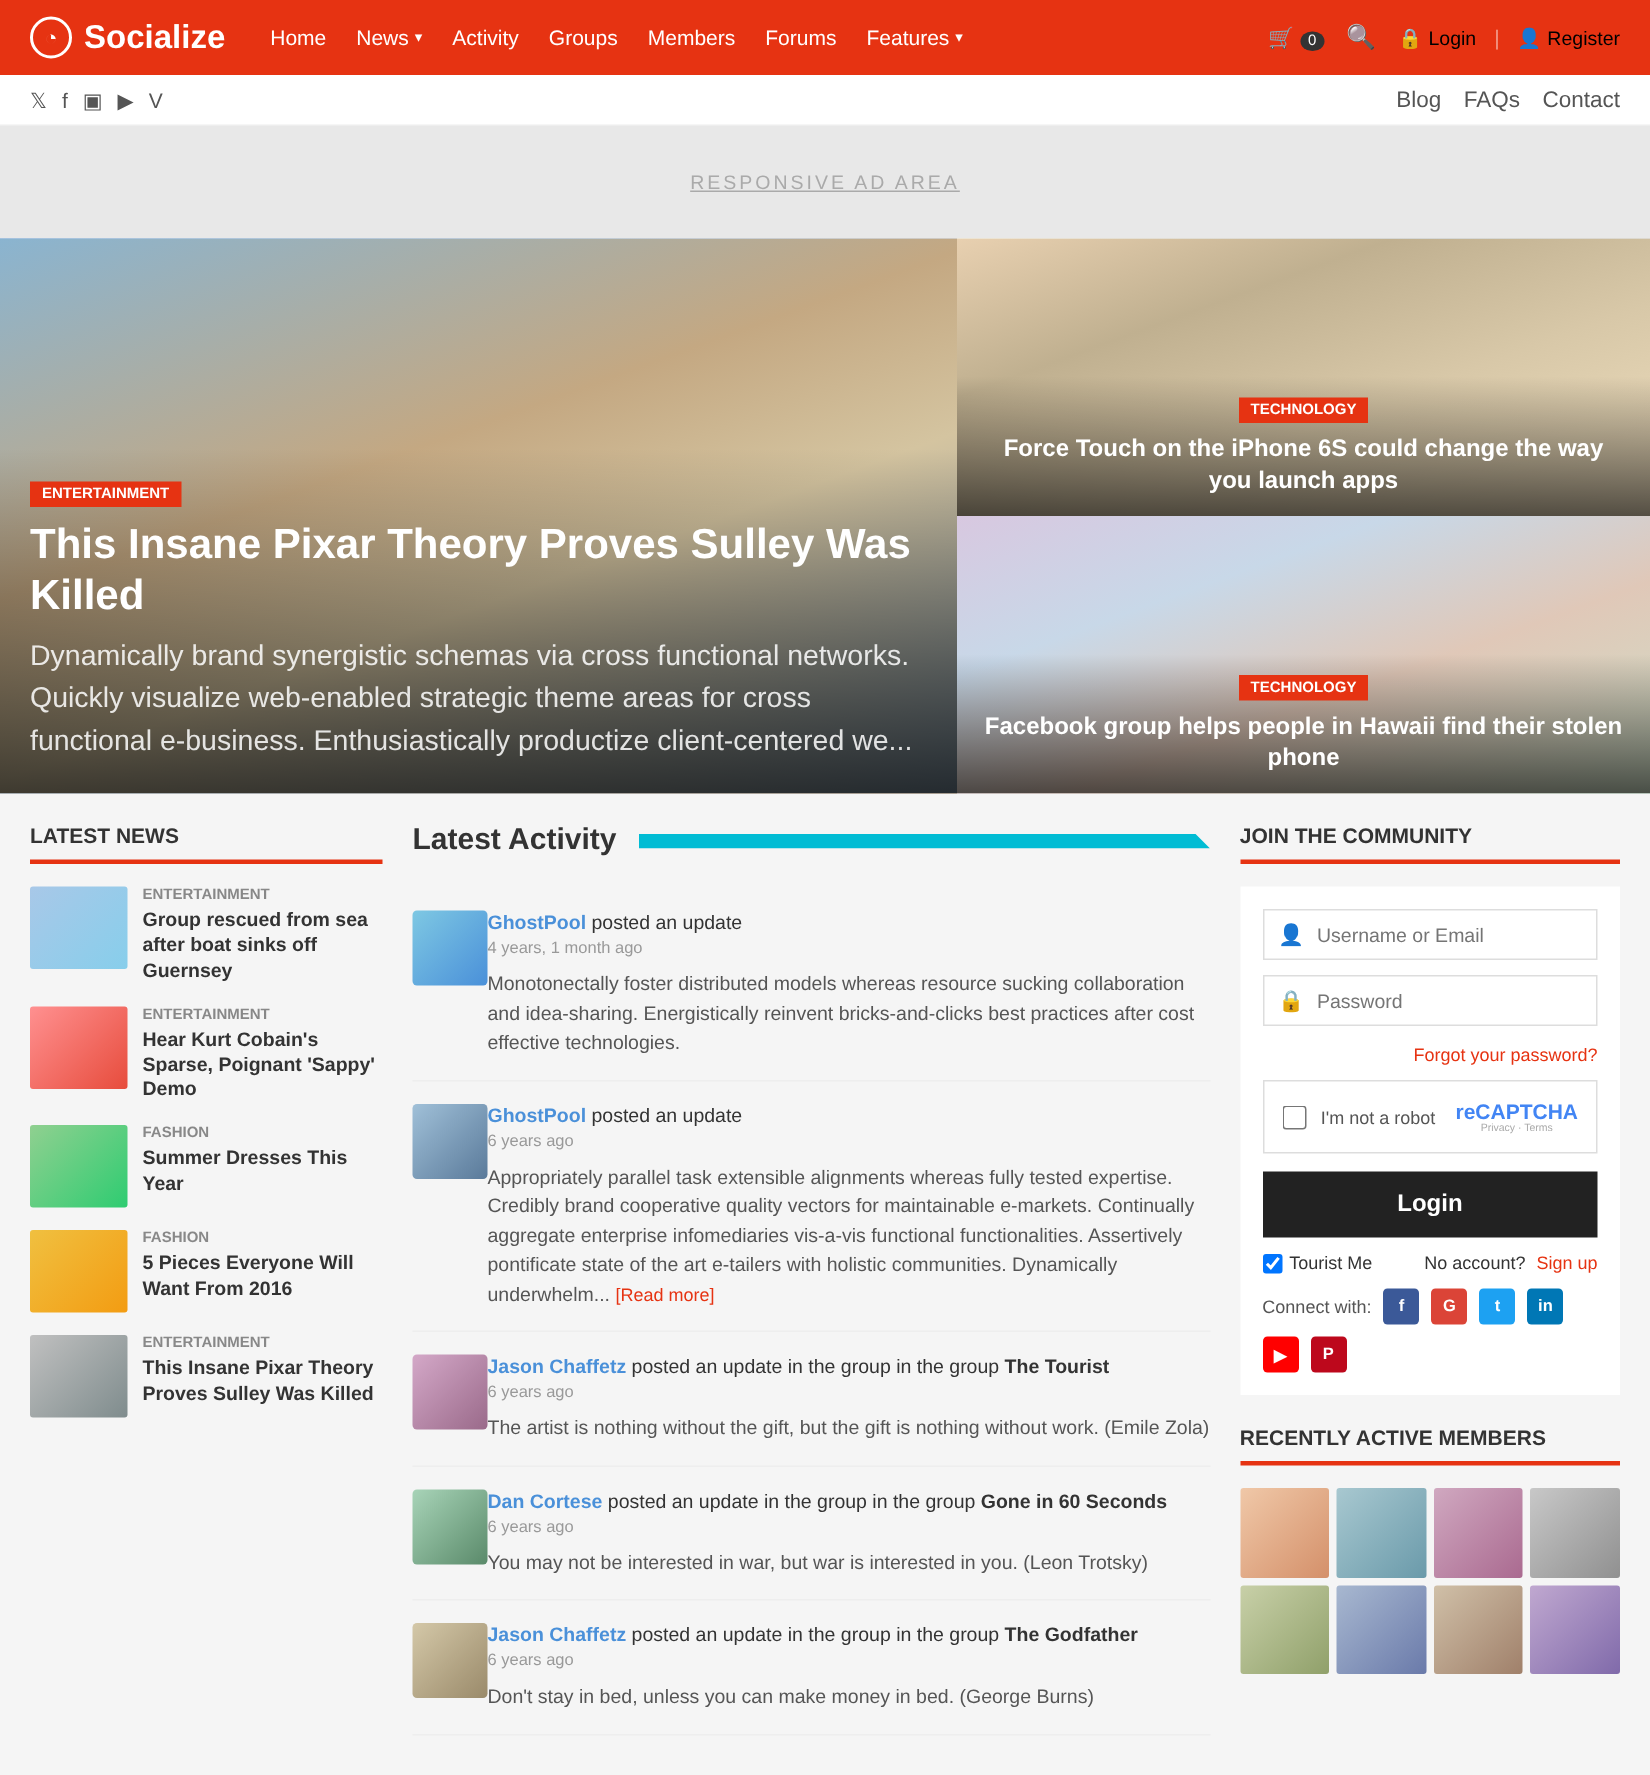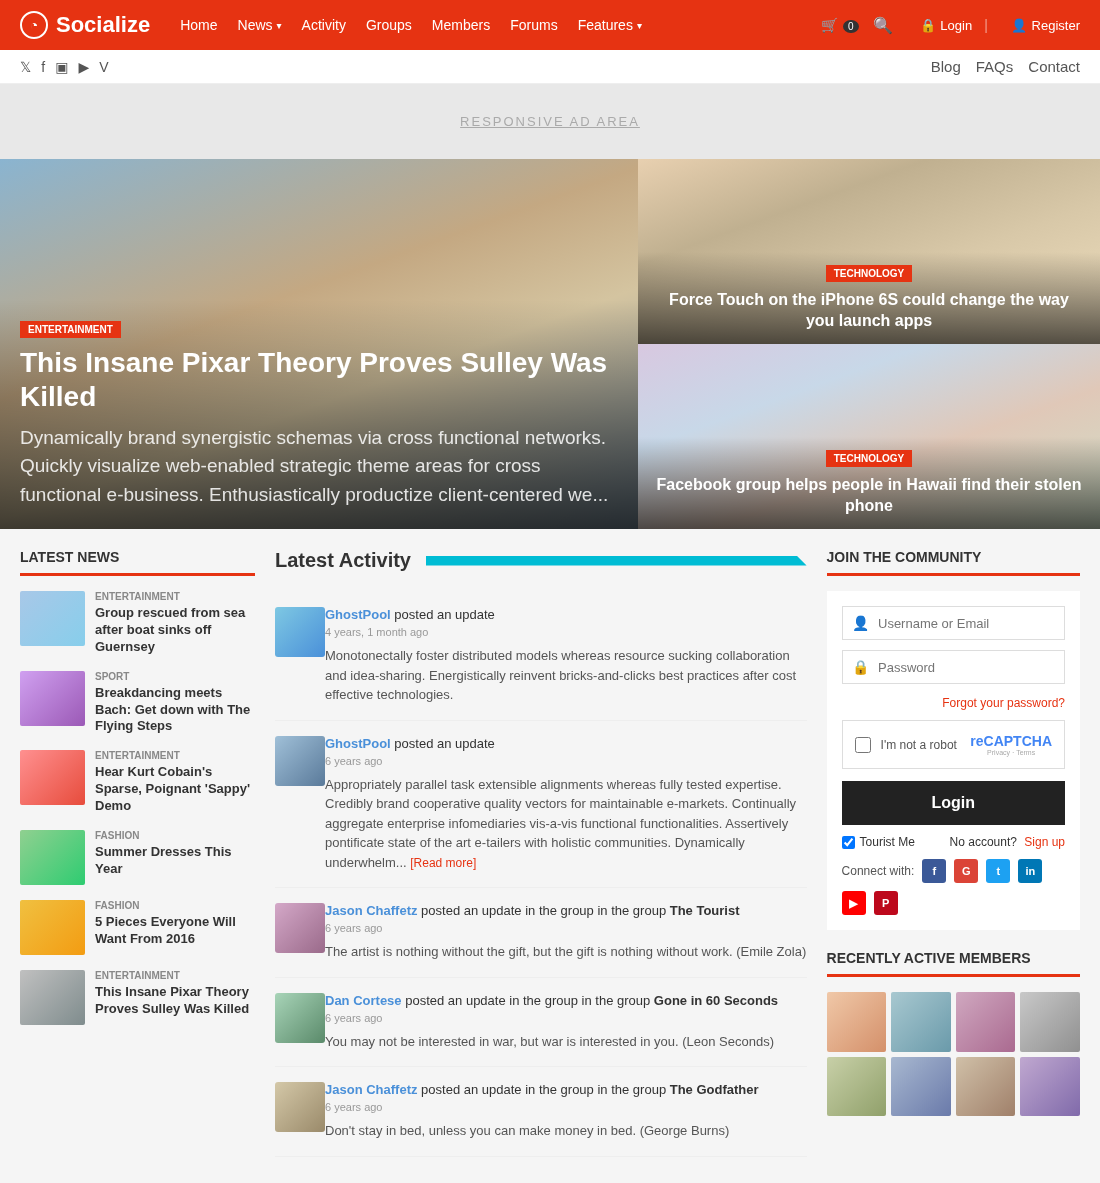--- a/index.html
+++ b/index.html
@@ -52,21 +52,21 @@
     .cart-badge {
       background: #333;
       color: white;
       border-radius: 50%;
       font-size: 10px;
       padding: 1px 5px;
       margin-left: 4px;
     }
     .search-icon-nav { color: white; margin-right: 15px; font-size: 16px; cursor: pointer; }
     .auth-links { display: flex; gap: 12px; align-items: center; }
-    .auth-links a { color: #ffffff; text-decoration: none; font-size: 13px; margin-left: 12px; }
+    .auth-links a { color: #000000; text-decoration: none; font-size: 13px; }
     .auth-links .separator { color: rgba(255,255,255,0.5); }
 
     
     .secondary-nav {
       background: white;
       padding: 8px 20px;
       display: flex;
       justify-content: space-between;
       align-items: center;
       border-bottom: 1px solid #eee;
@@ -488,27 +488,20 @@
     <h3 class="sidebar-section-title">LATEST NEWS</h3>
     <div id="news-list">
         <div class="news-item">
       <div class="news-thumb thumb-1"></div>
       <div class="news-meta">
         <div class="news-category">ENTERTAINMENT</div>
         <div class="news-title">Group rescued from sea after boat sinks off Guernsey</div>
       </div>
     </div>
         <div class="news-item">
-      <div class="news-thumb thumb-2"></div>
-      <div class="news-meta">
-        <div class="news-category">SPORT</div>
-        <div class="news-title">Breakdancing meets Bach: Get down with The Flying Steps</div>
-      </div>
-    </div>
-        <div class="news-item">
       <div class="news-thumb thumb-3"></div>
       <div class="news-meta">
         <div class="news-category">ENTERTAINMENT</div>
         <div class="news-title">Hear Kurt Cobain's Sparse, Poignant 'Sappy' Demo</div>
       </div>
     </div>
         <div class="news-item">
       <div class="news-thumb thumb-4"></div>
       <div class="news-meta">
         <div class="news-category">FASHION</div>
@@ -568,21 +561,21 @@
         <div class="activity-text">The artist is nothing without the gift, but the gift is nothing without work. (Emile Zola)</div>
       </div>
     </div>
         <div class="activity-item">
       <div class="activity-avatar av-4"></div>
       <div class="activity-content">
         <div class="activity-meta">
           <strong>Dan Cortese</strong> posted an update in the group in the group <span class="group-name">Gone in 60 Seconds</span>
         </div>
         <div class="activity-time">6 years ago</div>
-        <div class="activity-text">You may not be interested in war, but war is interested in you. (Leon Seconds)</div>
+        <div class="activity-text">You may not be interested in war, but war is interested in you. (Leon Trotsky)</div>
       </div>
     </div>
         <div class="activity-item">
       <div class="activity-avatar av-5"></div>
       <div class="activity-content">
         <div class="activity-meta">
           <strong>Jason Chaffetz</strong> posted an update in the group in the group <span class="group-name">The Godfather</span>
         </div>
         <div class="activity-time">6 years ago</div>
         <div class="activity-text">Don't stay in bed, unless you can make money in bed. (George Burns)</div>

